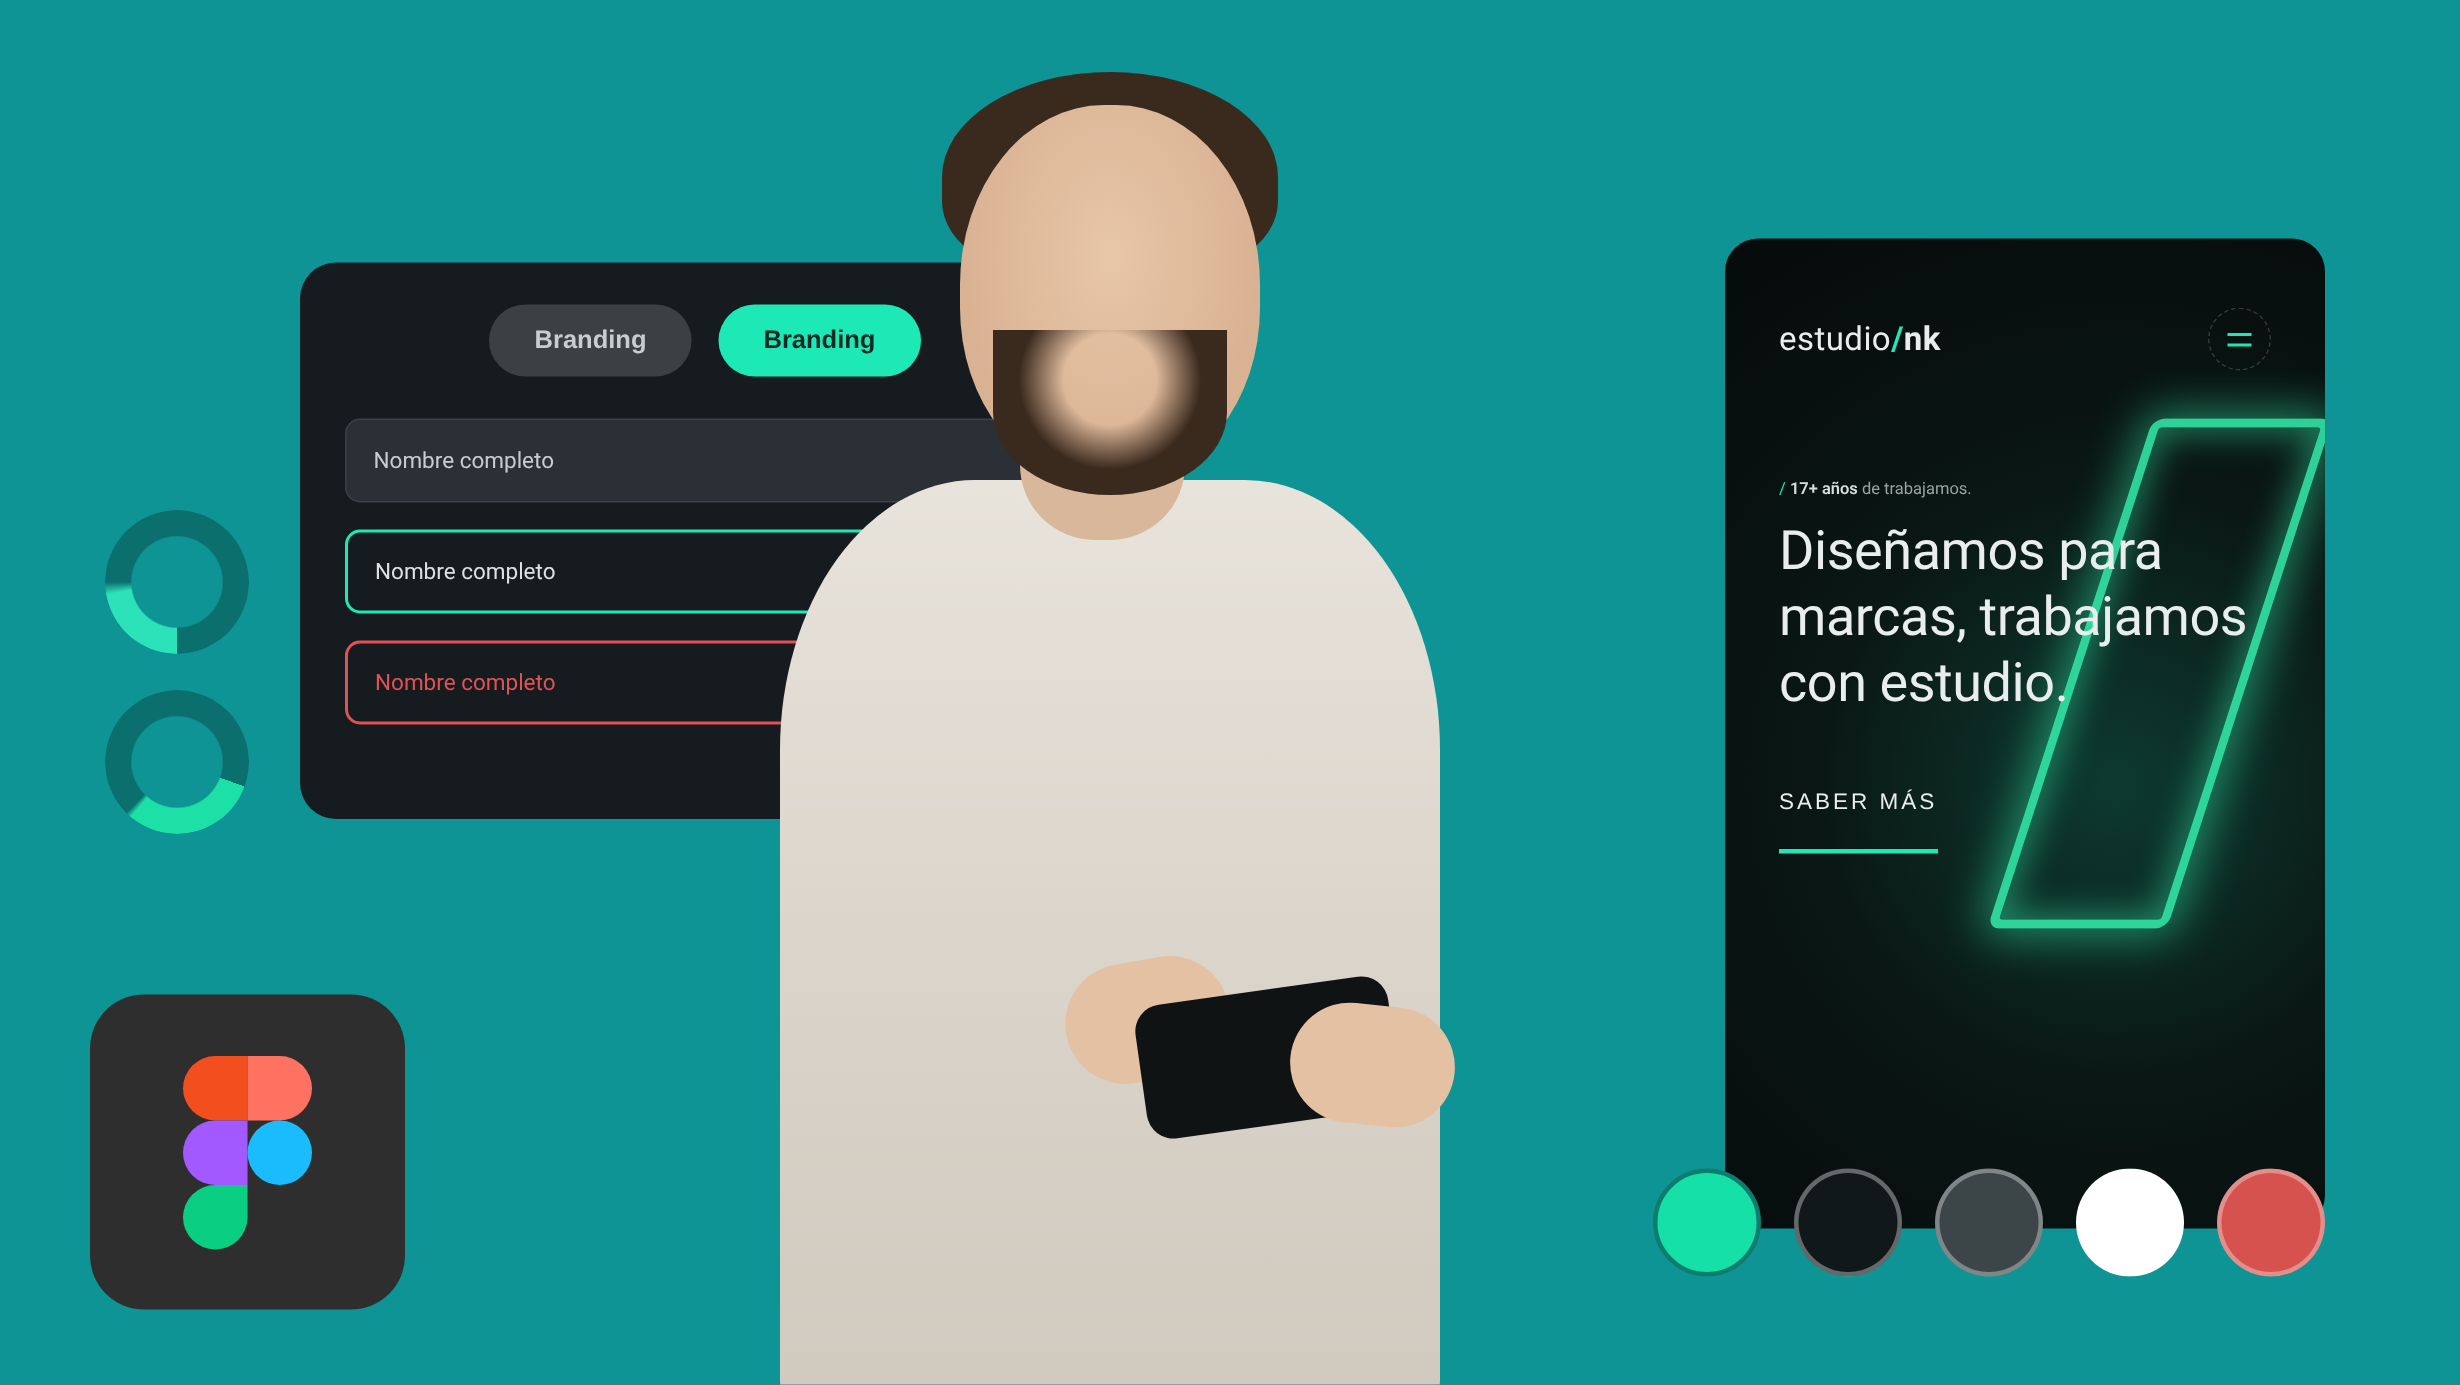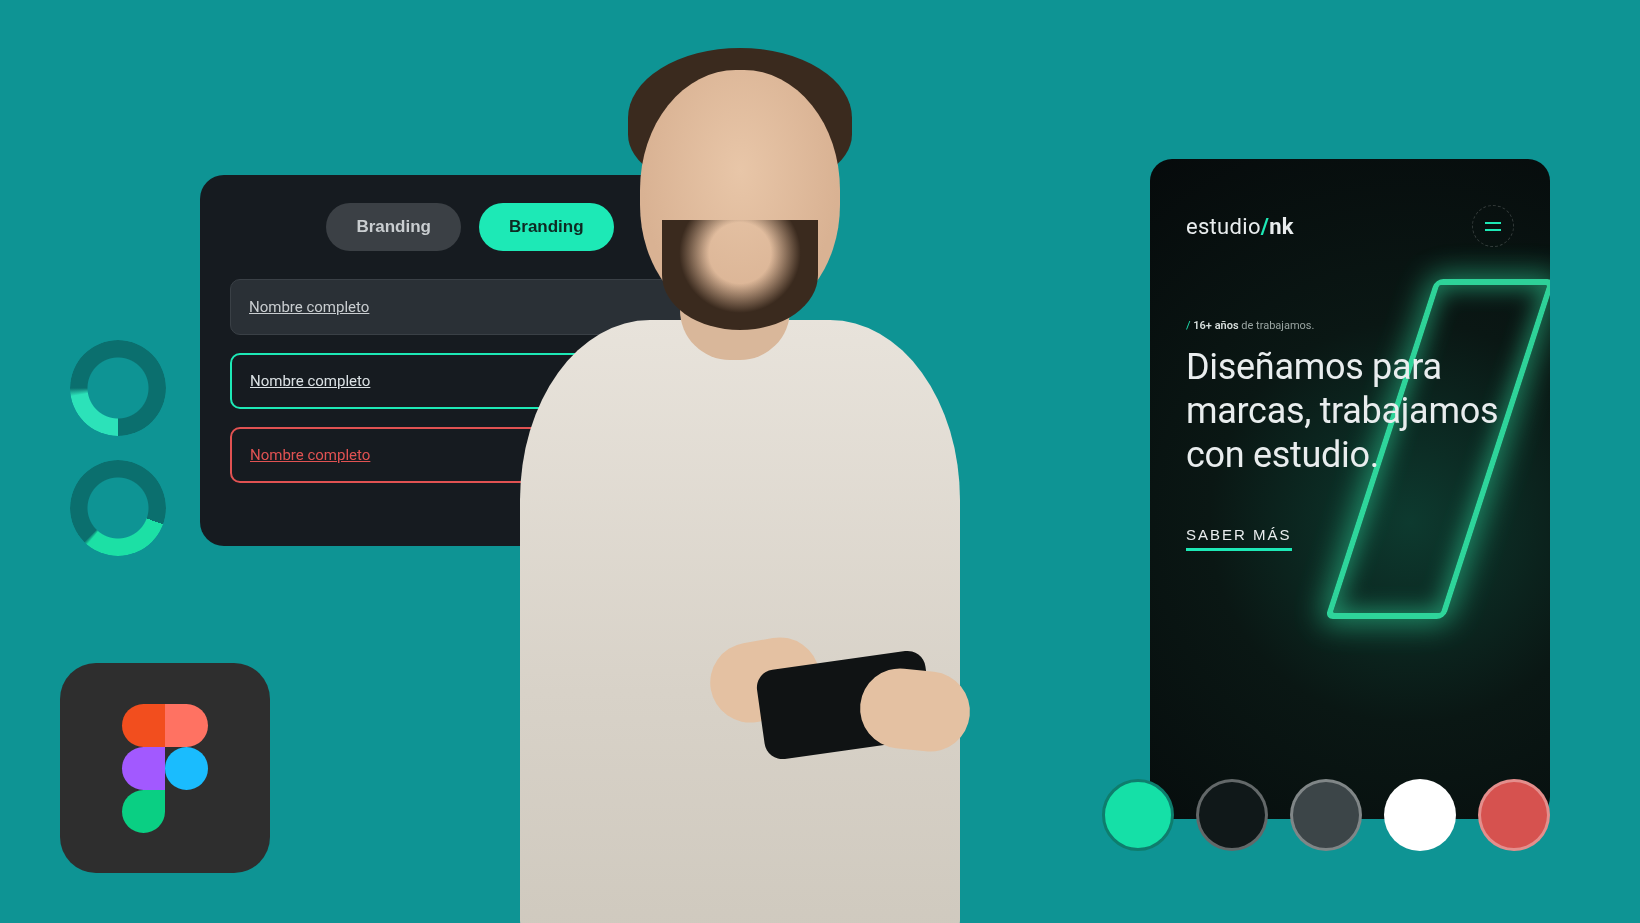--- a/index.html
+++ b/index.html
@@ -80,21 +80,20 @@
 
   .field {
     width: 100%;
     height: 56px;
     border-radius: 10px;
     padding: 0 18px;
     font-size: 15px;
     display:flex;
     align-items:center;
     margin-bottom: 18px;
-    text-decoration: underline;
   }
   .field-default { background:#2a3036; border:1px solid #3a4046; color:#c9cdd0; }
   .field-focus   { background:transparent; border:2px solid #1de9b6; color:#dbe1e4; }
   .field-error   { background:transparent; border:2px solid #e15252; color:#e15252; }
 
   
   .mobile {
     position: absolute;
     right: 90px;
     top: 115px;
@@ -147,21 +146,21 @@
 
   .cta {
     position:relative; z-index:2;
     display:inline-block;
     margin-top:48px;
     font-size:15px;
     letter-spacing:2px;
     color:#e9edee;
     border:none;
     background:none;
-    padding-bottom:5px;
+    padding-bottom:23px;
     border-bottom:3px solid #1de9b6;
     cursor:pointer;
   }
 
   
   .palette {
     position:absolute;
     right: 90px;
     bottom: 72px;
     display:flex;
@@ -288,21 +287,21 @@
       <span>estudio</span><span class="slash">/</span><span class="nk">nk</span>
     </div>
     <button class="burger">
       <span></span>
       <span></span>
     </button>
   </div>
 
   <div class="tagline">
     <span class="slashc">/</span>
-    <b>16+ años</b><span> de trabajamos.</span>
+    <b>17+ años</b><span> de trabajamos.</span>
   </div>
 
   <div class="headline">Diseñamos para marcas, trabajamos con estudio.</div>
 
   <button class="cta">SABER MÁS</button>
 </div>
 
 <div class="palette">
   <div class="swatch sw-teal"></div>
   <div class="swatch sw-black"></div>

